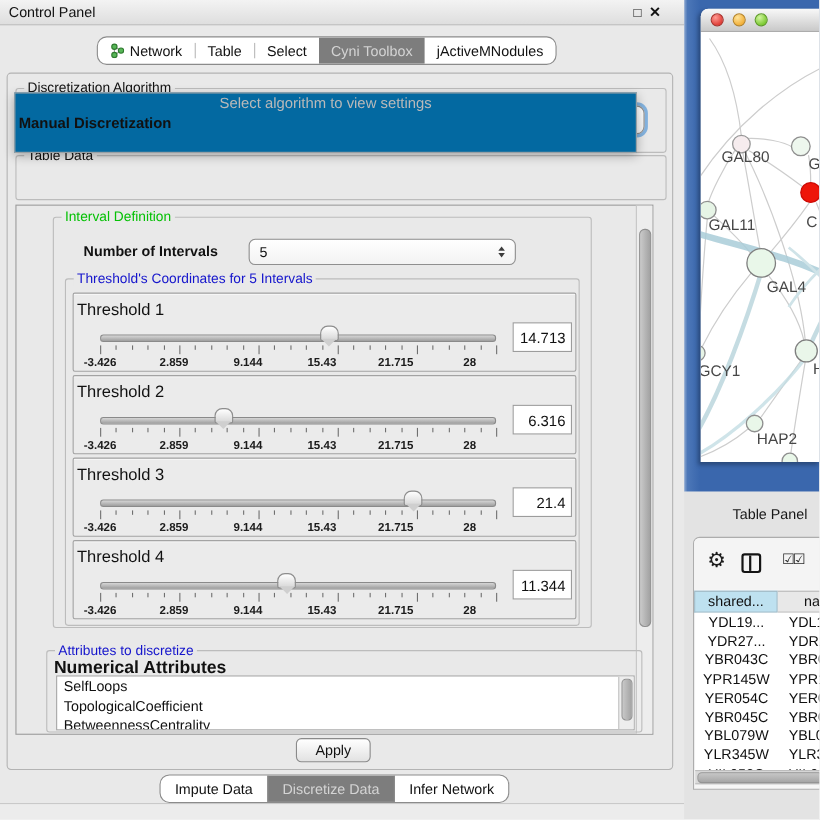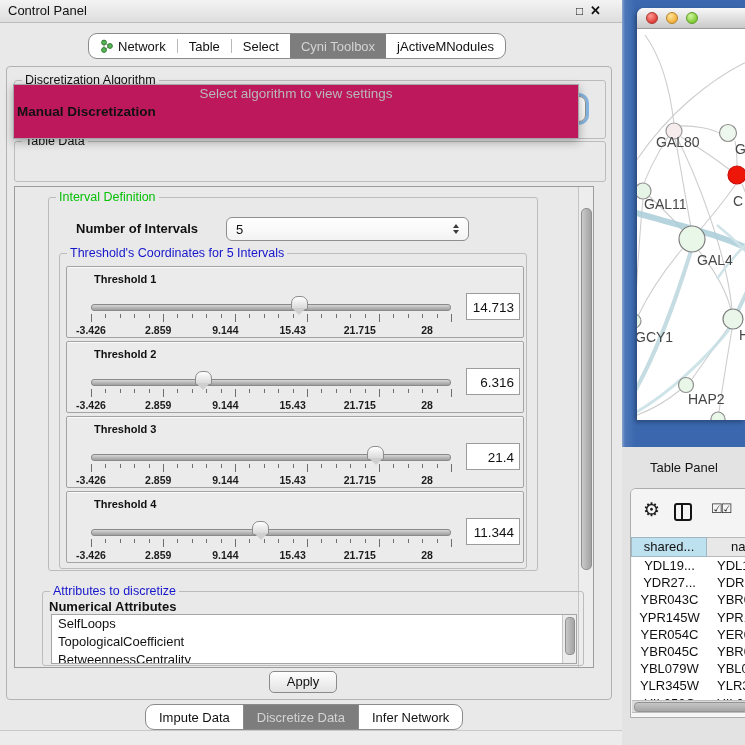--- a/index.html
+++ b/index.html
@@ -32,49 +32,49 @@
   .glabel.blue{color:var(--blue_title);}
 
   .combo{position:absolute;background:linear-gradient(#ffffff,#f3f3f3);border:1px solid #8f8f8f;border-radius:6px;
          font-size:13px;display:flex;align-items:center;padding:0 9px;box-sizing:border-box;}
   .spin{margin-left:auto;display:flex;flex-direction:column;gap:2px;align-items:center;}
   .spin .up{width:0;height:0;border-left:3.5px solid transparent;border-right:3.5px solid transparent;border-bottom:4px solid #3c3c3c;}
   .spin .down{width:0;height:0;border-left:3.5px solid transparent;border-right:3.5px solid transparent;border-top:4px solid #3c3c3c;}
 
   
   .algo-combo{left:13px;top:29px;width:566px;height:26px;border-radius:7px;box-shadow:0 0 0 3px rgba(98,160,219,.75);}
-  .popup{position:absolute;left:6px;top:17px;width:564px;height:53px;background:#be185d;border:1px solid #a6a6a6;
+  .popup{position:absolute;left:6px;top:17px;width:564px;height:53px;background:#0369a1;border:1px solid #a6a6a6;
          box-shadow:0 3px 9px rgba(0,0,0,.3);z-index:20;font-size:13.5px;}
   .popup .ph{color:#b9b9b9;text-align:center;height:18px;line-height:18px;}
   .popup .opt{padding-left:3px;height:17px;line-height:17px;white-space:nowrap;}
   .popup .opt.first{font-weight:bold;}
 
   
   .scrollpane{position:absolute;left:7px;top:119px;width:578px;height:480px;border:1px solid #9c9c9c;background:#e9e9e9;}
   .vscroll{position:absolute;right:0;top:0;bottom:0;width:14px;background:#ededed;border-left:1px solid #c4c4c4;}
   .vthumb{position:absolute;left:2px;width:9px;border-radius:5px;background:linear-gradient(90deg,#cacaca,#a2a2a2);border:1px solid #8f8f8f;}
 
   
   .threshold{position:absolute;left:6px;width:456px;height:70px;background:#ebebeb;border:1px solid #a3a3a3;border-radius:2px;box-shadow:inset 0 1px 0 #fafafa;}
-  .t-label{position:absolute;left:27px;top:6px;font-weight:bold;font-size:11px;}
+  .t-label{position:absolute;left:3px;top:6px;font-weight:normal;font-size:15px;}
   .slider{position:absolute;left:24px;top:0;width:360px;height:100%;}
   .track{position:absolute;left:0;right:0;top:37px;height:5px;border-radius:3px;background:linear-gradient(#d6d6d6,#9e9e9e);border:1px solid #8a8a8a;}
   .thumb{position:absolute;top:29px;width:15px;height:12px;margin-left:-8px;background:linear-gradient(#ffffff,#d7d7d7);
          border:1px solid #8d8d8d;border-radius:7px 7px 2px 2px;z-index:2;}
   .thumb::after{content:"";position:absolute;left:0.5px;top:11px;border-left:7px solid transparent;border-right:7px solid transparent;border-top:7px solid #cfcfcf;}
   .scale{position:absolute;left:24px;top:47px;width:360px;height:9px;}
   .tick{position:absolute;top:0;width:1px;height:4px;background:#6f6f6f;}
   .tick.major{height:8px;}
   .tick-labels{position:absolute;left:24px;top:57px;width:336px;height:12px;}
   .tick-label{position:absolute;transform:translateX(-50%);font-size:10.5px;font-weight:bold;color:#1c1c1c;white-space:nowrap;}
   .t-value{position:absolute;left:399px;top:26px;width:54px;height:27px;background:#fff;border:1px solid #9c9c9c;
            font-size:13.5px;line-height:27px;text-align:right;padding-right:5px;box-sizing:border-box;}
 
   
-  .attr-heading{position:absolute;left:6px;top:7px;font-weight:bold;font-size:13px;}
+  .attr-heading{position:absolute;left:6px;top:7px;font-weight:bold;font-size:16px;}
   .listbox{position:absolute;left:8px;top:22px;width:524px;height:48px;background:#fff;border:1px solid #a5a5a5;overflow:hidden;}
   .list-inner{position:absolute;left:0;top:0;right:14px;}
   .list-item{font-size:13px;line-height:18px;padding-left:6px;white-space:nowrap;}
   .lscroll{position:absolute;right:0;top:0;bottom:0;width:13px;background:#ededed;border-left:1px solid #c4c4c4;}
   .lthumb{position:absolute;left:1.5px;top:2px;width:8px;height:36px;border-radius:4px;background:linear-gradient(90deg,#c8c8c8,#a4a4a4);border:1px solid #909090;}
 
   .btn{position:absolute;background:linear-gradient(#ffffff,#e2e2e2);border:1px solid #8a8a8a;border-radius:5px;
        font-size:13px;text-align:center;line-height:19px;}
 
   
@@ -91,21 +91,21 @@
   .net-titlebar{height:20px;background:linear-gradient(#f8f8f8,#c9c9c9);border-bottom:1px solid #9a9a9a;
                 display:flex;gap:8px;align-items:center;padding-left:9px;}
   .light{width:12px;height:12px;border-radius:50%;box-sizing:border-box;}
   .light.red{background:radial-gradient(circle at 35% 30%,#ff9a93,#e0403a 70%);border:1px solid #a8332e;}
   .light.yellow{background:radial-gradient(circle at 35% 30%,#ffe49a,#f2b13c 70%);border:1px solid #b4842b;}
   .light.green{background:radial-gradient(circle at 35% 30%,#d2f5a0,#7ecb35 70%);border:1px solid #5d9a28;}
   .net-canvas{position:relative;width:108px;height:392px;background:#fff;overflow:hidden;}
   .node-label{font-family:"Liberation Sans",sans-serif;font-size:14px;fill:#474747;}
 
   .tp-area{position:absolute;left:622px;top:447px;width:123px;height:298px;background:#e3e3e3;}
-  .tp-title{position:absolute;left:28px;top:13px;font-size:13px;color:#161616;}
+  .tp-title{position:absolute;left:44px;top:13px;font-size:13px;color:#161616;}
   .tp-panel{position:absolute;left:8px;top:41px;width:120px;height:228px;background:#f6f6f6;border:1px solid #adadad;
             border-radius:6px 0 0 0;overflow:hidden;}
   .tp-toolbar{position:absolute;left:0;top:0;right:0;height:47px;background:#f4f4f4;display:flex;align-items:center;}
   .gear{position:absolute;left:12px;top:11px;font-size:19px;color:#1c1c1c;line-height:19px;}
   .colicon{position:absolute;left:43px;top:14px;width:14px;height:14px;border:2px solid #141414;border-radius:3px;}
   .colicon .mid{position:absolute;left:5px;top:0;width:2px;height:14px;background:#141414;}
   .checks{position:absolute;left:80px;top:12px;font-size:13px;color:#2a2a2a;letter-spacing:-2px;}
   .thead{position:absolute;left:0;top:48px;right:-40px;height:20px;display:flex;font-size:13px;}
   .hcell{box-sizing:border-box;border:1px solid #9fb7c2;background:#e8e8e8;line-height:18px;}
   .hcell.c0{width:76px;background:var(--header_selected_bg);text-align:center;}

